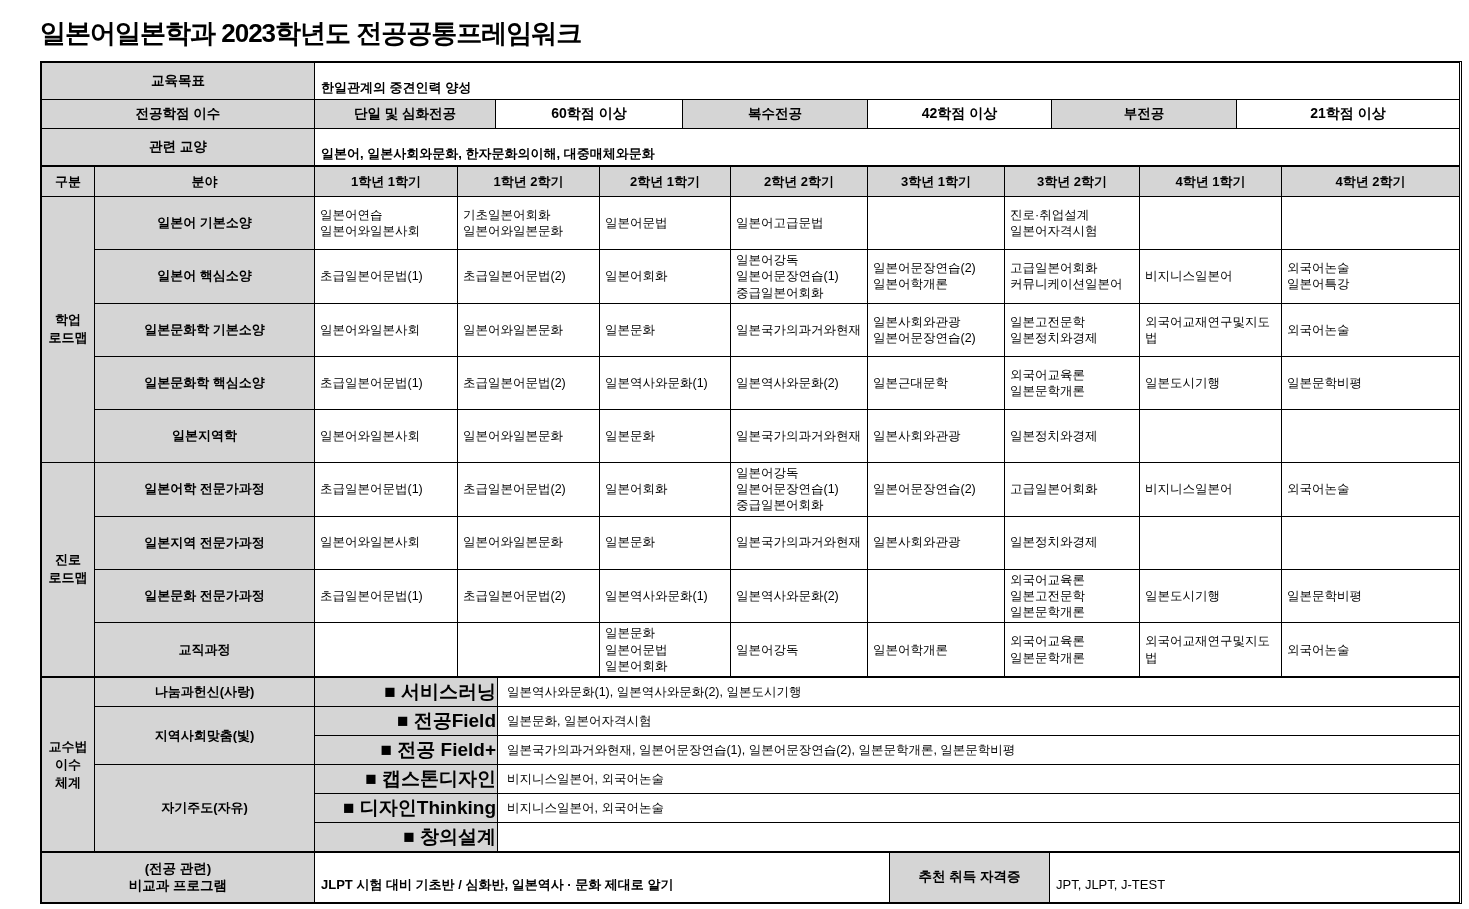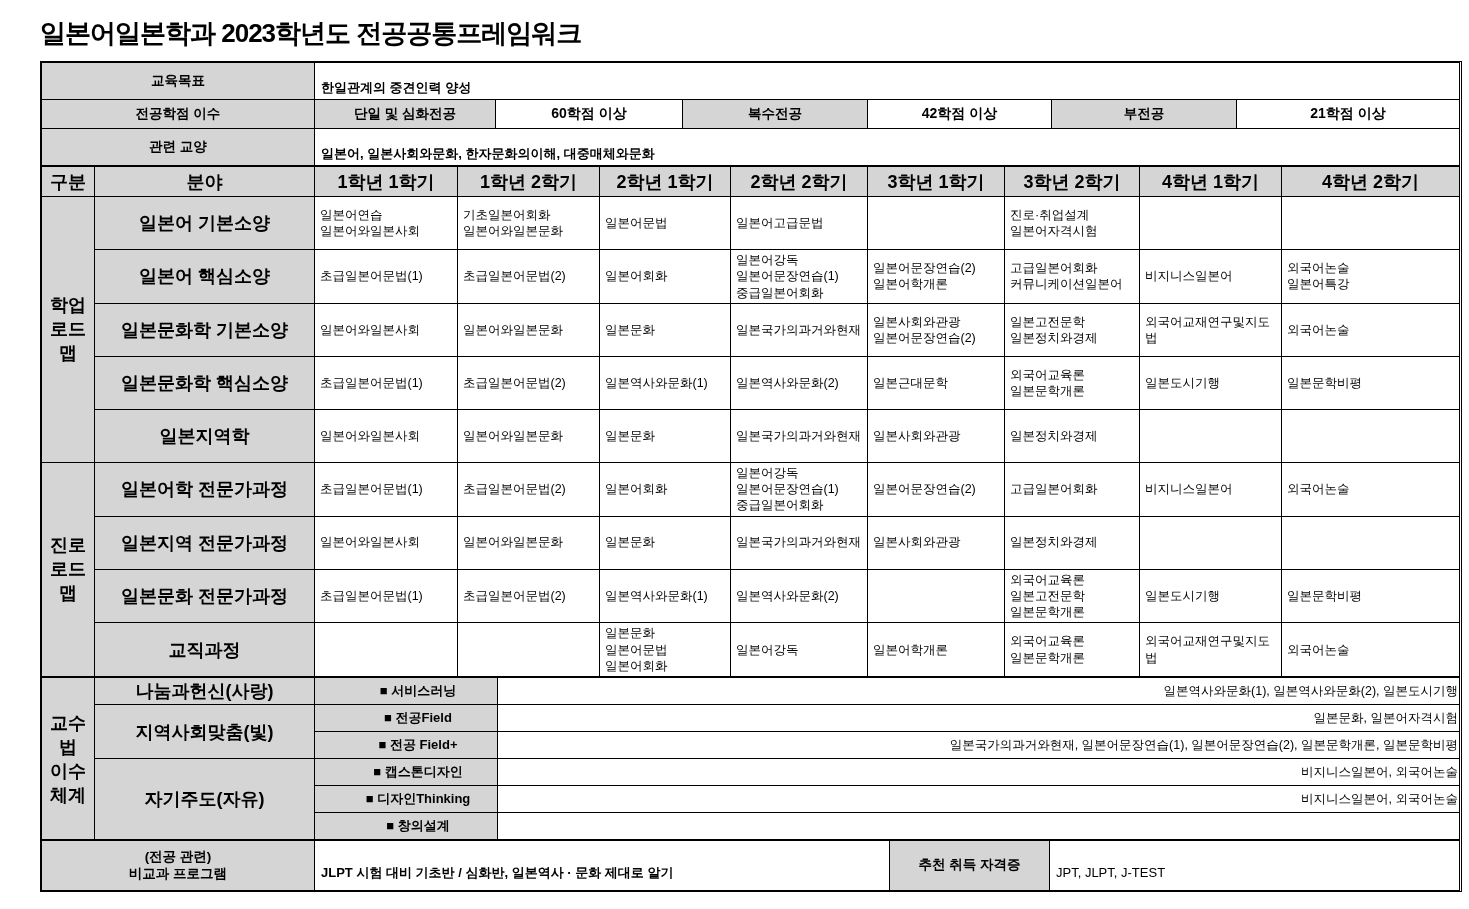--- a/index.html
+++ b/index.html
@@ -7,25 +7,25 @@
   .page { width:1469px; height:909px; box-sizing:border-box; padding:16px 0 0 40px; overflow:hidden; background:#fff; }
   .title { font-size:26px; font-weight:bold; letter-spacing:-1px; margin:0 0 10px 0; }
   .tbl-wrap { width:1420px; border:1px solid #000; }
   table { border-collapse:collapse; table-layout:fixed; width:1418px; }
   td { border:1px solid #000; box-sizing:border-box; overflow:hidden; vertical-align:middle; }
   .gray { background:#d5d5d5; }
   .b { font-weight:bold; }
   .c { text-align:center;margin-left:35px; }
   .pre { white-space:pre-line; }
   .lbl { font-size:13.5px; line-height:1.25; }
-  .hd { font-size:18px; }
+  .hd { font-size:13px; }
   .vl { text-align:left; padding:16px 4px 2px 6px; }
   .course { font-size:12.5px; line-height:1.3; text-align:left; padding:2px 3px 2px 5px; white-space:pre-line; word-break:break-all; }
-  .mlabel { font-size:13px; text-align:center; padding-left:25px; }
-  .mvalue { font-size:12.5px; text-align:right; padding-left:9px; }
+  .mlabel { font-size:19px; text-align:right; padding-left:25px; }
+  .mvalue { font-size:12.5px; text-align:left; padding-left:9px; }
   .h29 { height:29px; } .h30 { height:30px; } .h53 { height:53px; } .h27 { height:27px; } .h50 { height:50px; }
   .f13 { font-size:13px; } .f14 { font-size:14px; }
 </style>
 </head>
 <body>
 
 <div class="page">
 
   <h1 class="title">일본어일본학과 2023학년도 전공공통프레임워크</h1>
 

